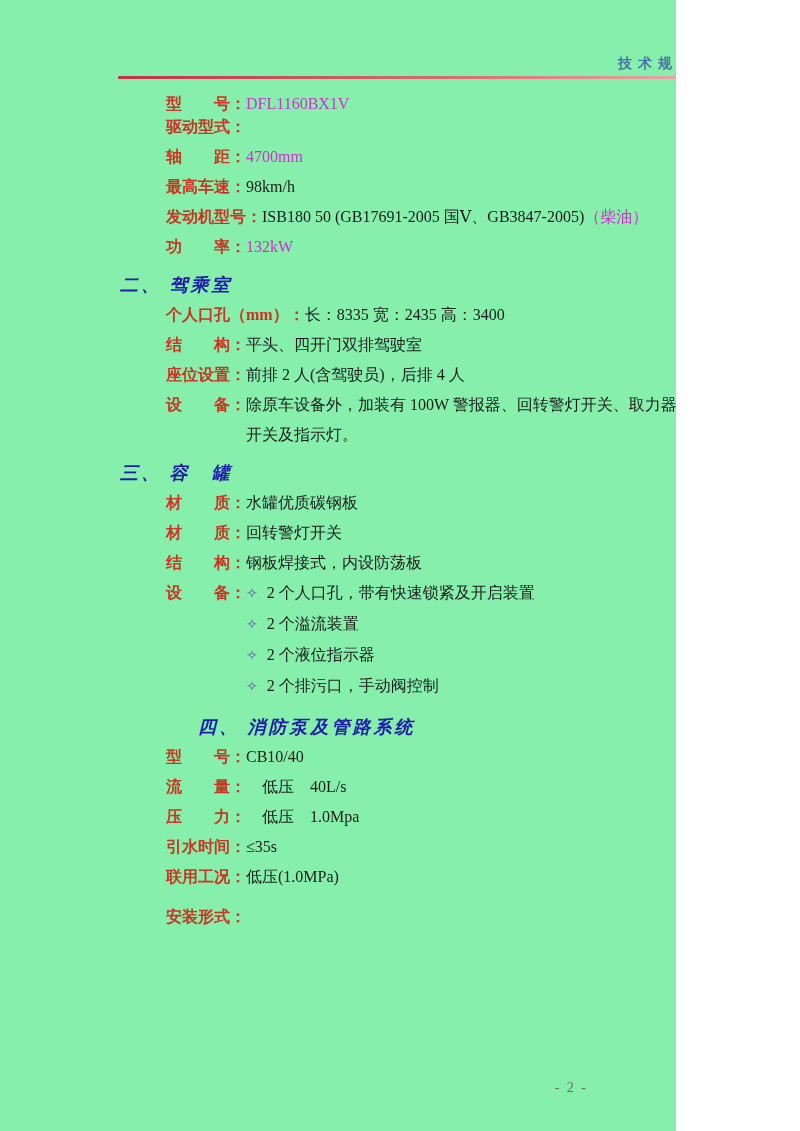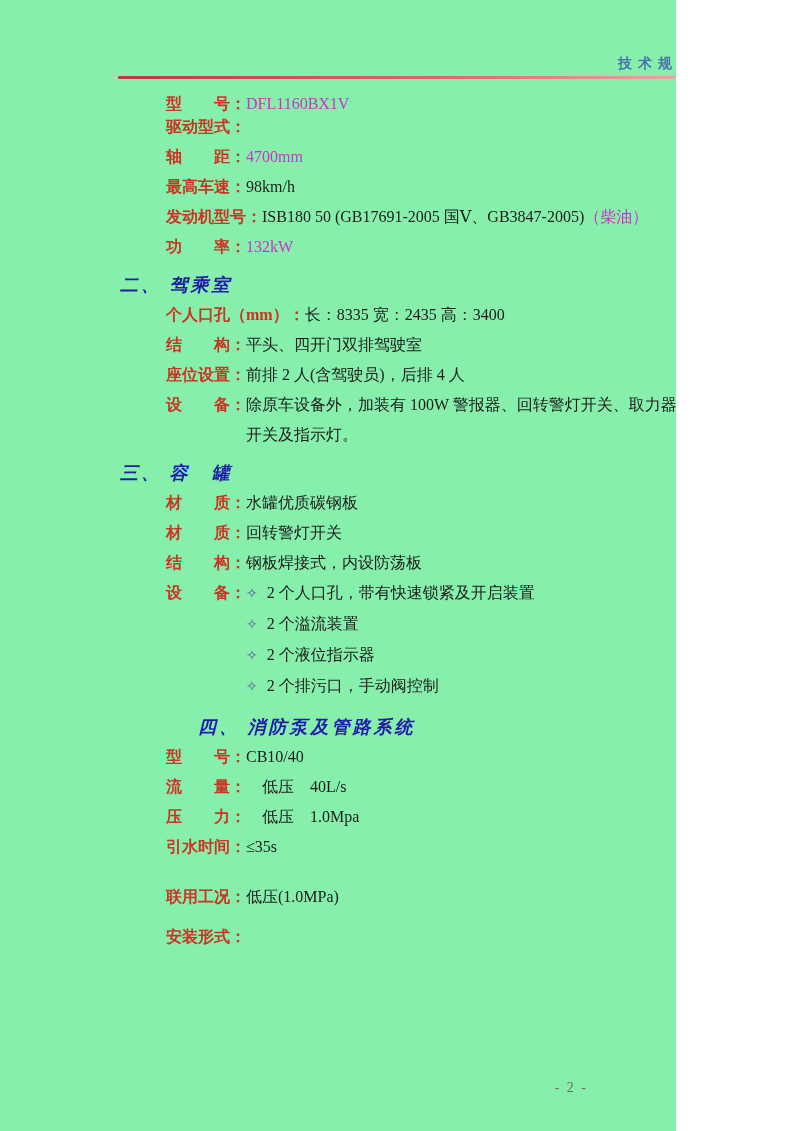--- a/index.html
+++ b/index.html
@@ -46,21 +46,21 @@
   }
   .field .label {
     color: #cc3322;
     white-space: pre;
     flex: none;
     font-weight: bold;
   }
   .field .value { flex: 1; }
   .magenta { color: #cc33cc; }
   .tight { margin-top: -7px; }
-  .gap20 { margin-top: 20px; }
+  .gap20 { }
   .gap10 { margin-top: 10px; justify-content: space-between; }
   
   .section-heading {
     margin-top: 8px;
     margin-left: -46px;
     color: #1f1ca8;
     font-weight: bold;
     font-style: italic;
     font-size: 18px;
     letter-spacing: 3px;

